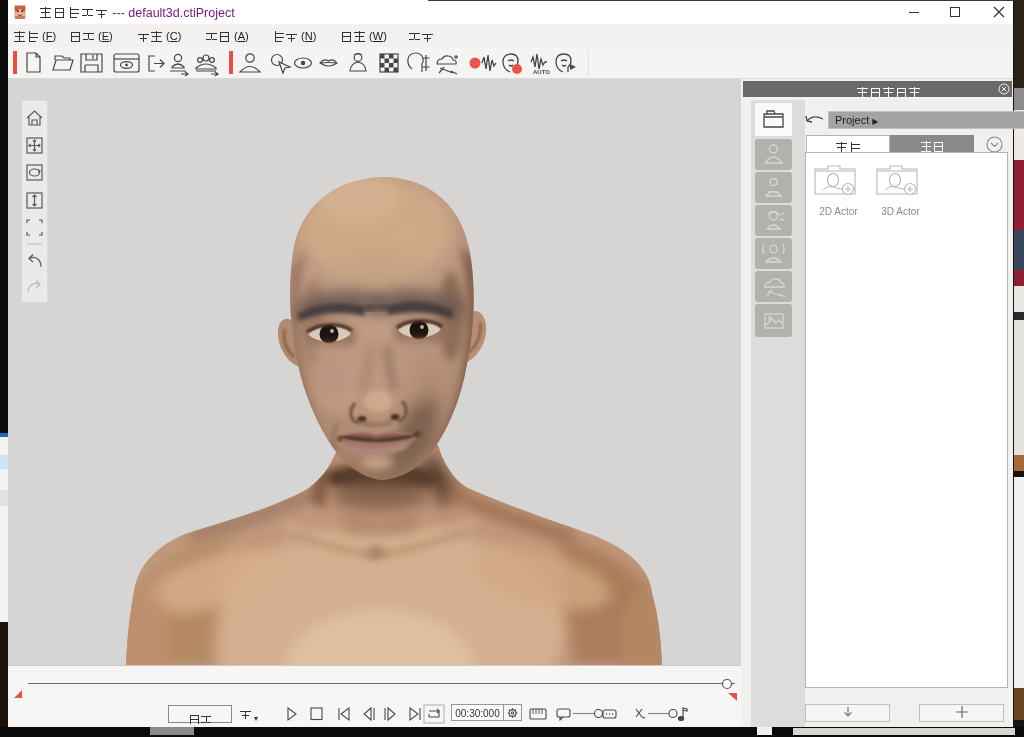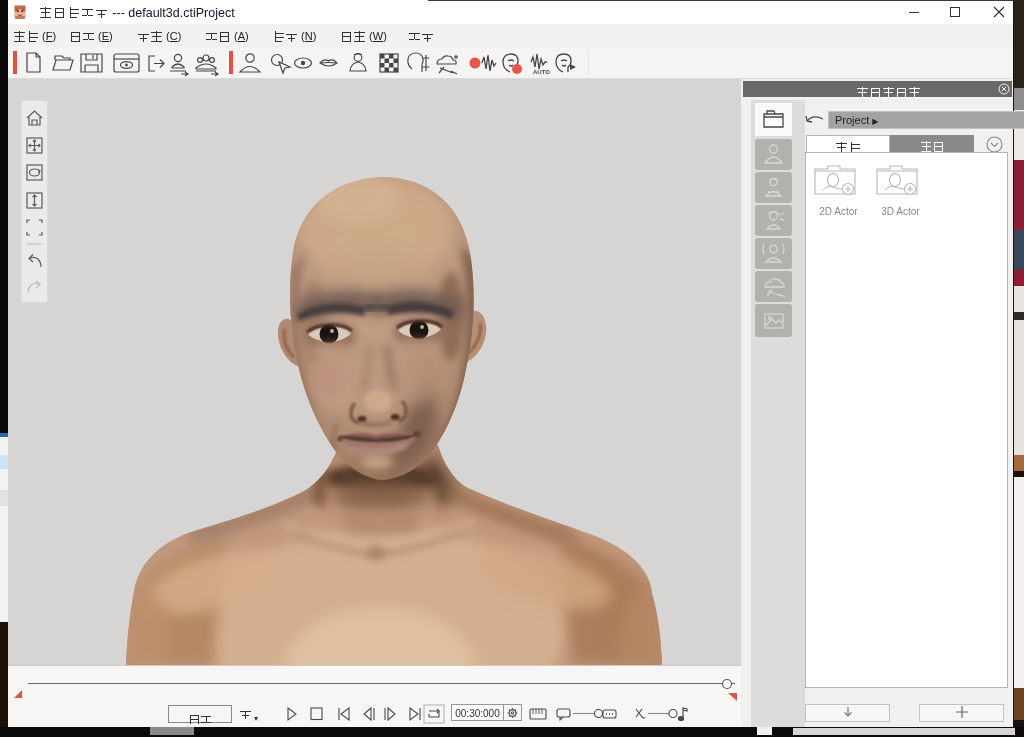--- a/index.html
+++ b/index.html
@@ -59,21 +59,21 @@
     <svg class="abs" style="left:6px;top:5px;" width="12" height="14" viewBox="0 0 19 19" preserveAspectRatio="none">
       <rect x="0.5" y="0.5" width="18" height="18" rx="2" fill="#e8b49a"></rect>
       <rect x="1" y="1" width="17" height="5" fill="#c06a50"></rect>
       <rect x="2" y="5" width="5" height="4" fill="#b4543c"></rect>
       <rect x="12" y="5" width="5" height="4" fill="#b4543c"></rect>
       <circle cx="6.5" cy="8.5" r="1.2" fill="#402018"></circle>
       <circle cx="12.5" cy="8.5" r="1.2" fill="#402018"></circle>
       <path d="M6 13 Q9.5 16 13 13" stroke="#7e3020" stroke-width="1.3" fill="none"></path>
       <rect x="2" y="15" width="15" height="4" fill="#c87a5e"></rect>
     </svg>
-    <div class="abs" style="left:31px;top:5px;height:14px;font-size:12px;color:#0f172a;">
+    <div class="abs" style="left:31px;top:5px;height:14px;font-size:12px;color:#701a75;">
       <span class="cj cja" style="width:12px;height:12px;"></span><span class="cj cjb" style="width:12px;height:12px;"></span><span class="cj cjc" style="width:12px;height:12px;"></span><span class="cj cjd" style="width:12px;height:12px;"></span><span class="cj cje" style="width:12px;height:12px;"></span>
       <span style="font-size:12.5px;vertical-align:middle;"> --- default3d.ctiProject</span>
     </div>
     <div class="abs" style="left:901px;top:12px;width:10px;height:1px;background:#333;"></div>
     <div class="abs" style="left:942px;top:7px;width:10px;height:10px;border:1px solid #333;"></div>
     <svg class="abs" style="left:985px;top:6px;" width="12" height="12" viewBox="0 0 12 12">
       <path d="M1 1 L11 11 M11 1 L1 11" stroke="#333" stroke-width="1.2"></path>
     </svg>
   </div>
 

